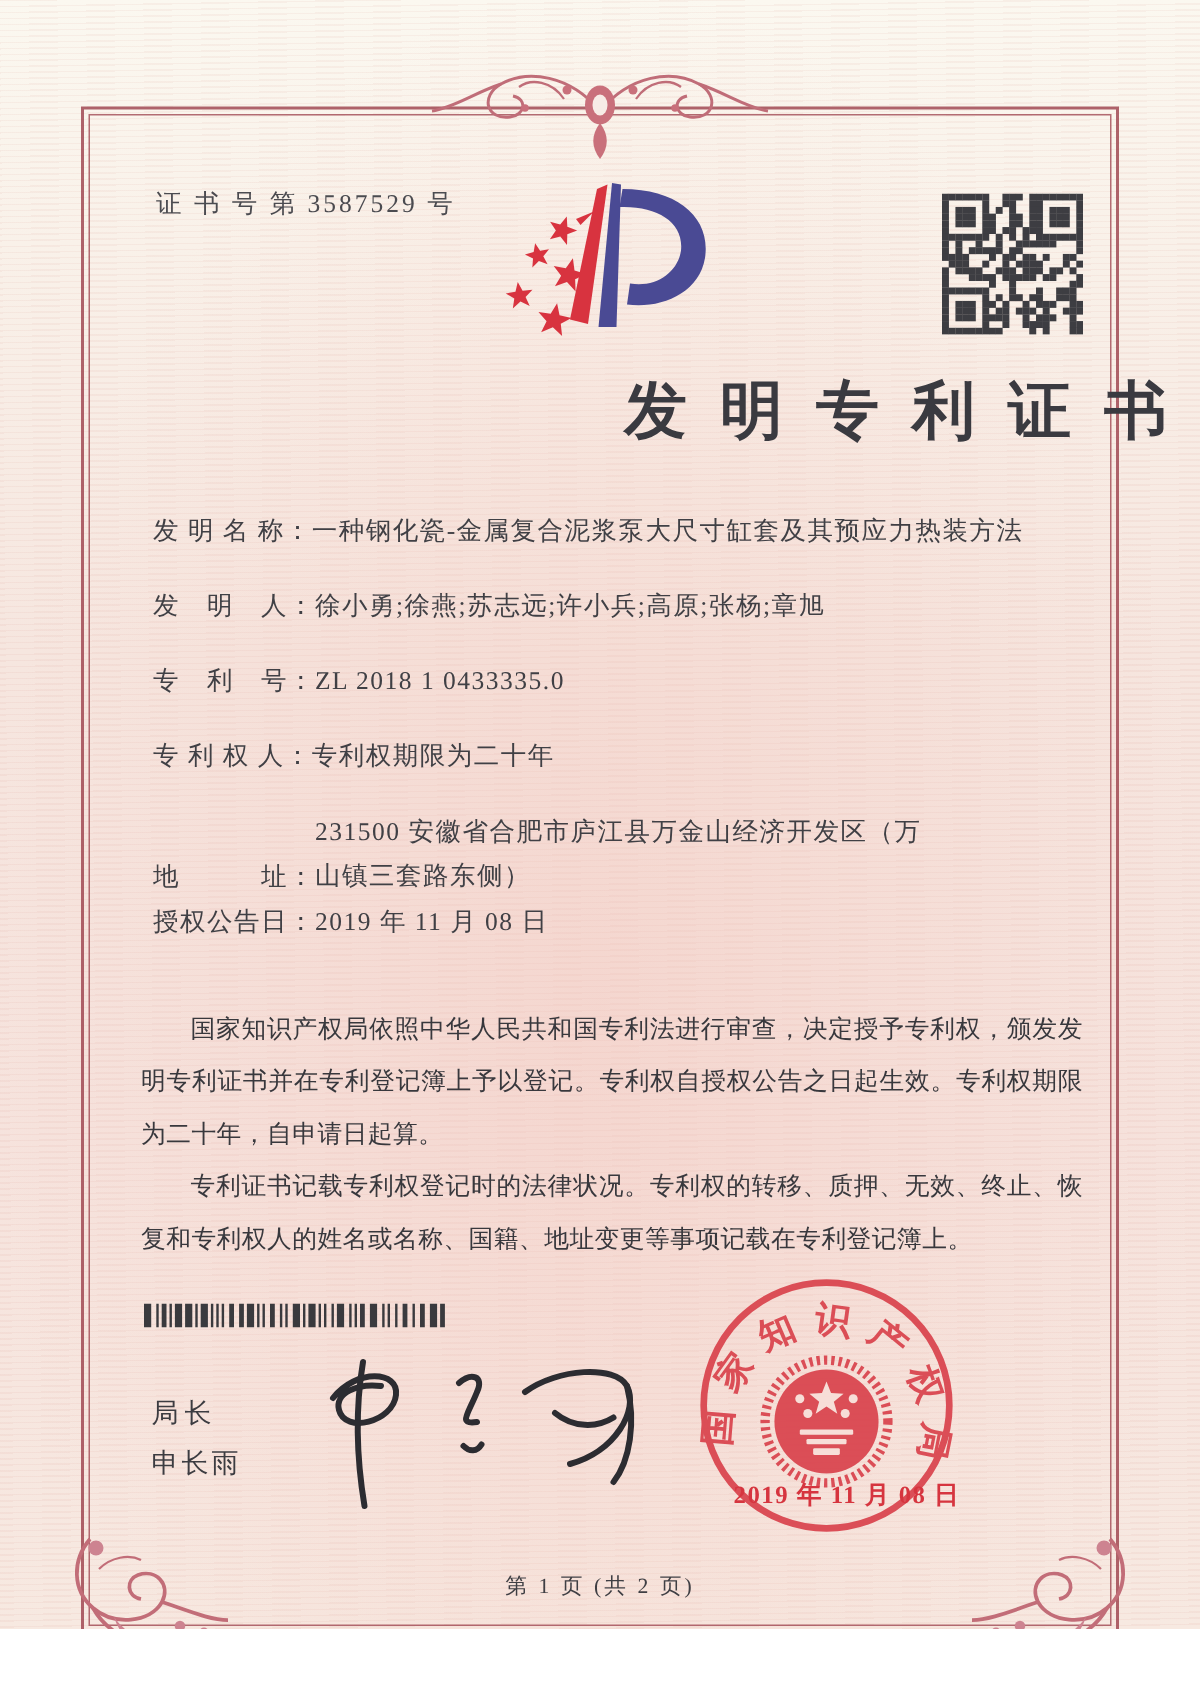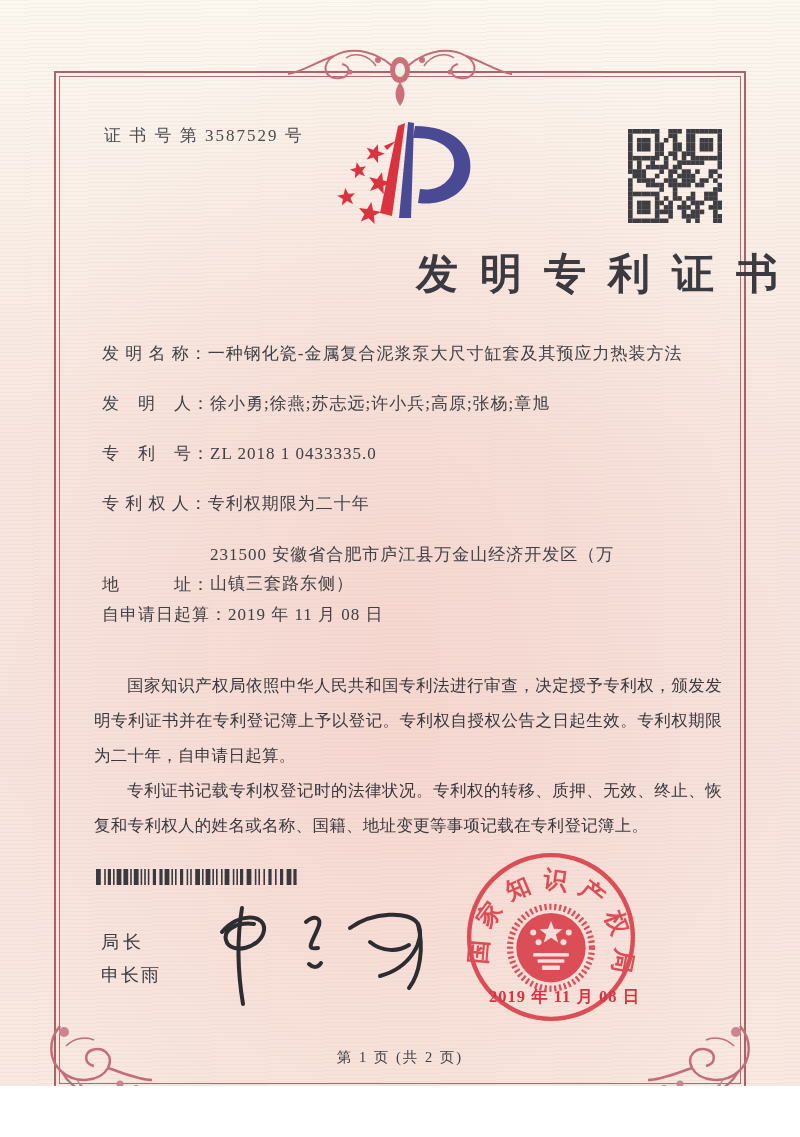--- a/index.html
+++ b/index.html
@@ -394,21 +394,21 @@
     <div class="frow">
       <span class="lab">专 利 权 人：</span>
       <span class="val">专利权期限为二十年</span>
     </div>
     <div class="frow address">
       <span class="lab">地　　　址：</span>
       <span class="val">231500 安徽省合肥市庐江县万金山经济开发区（万山镇三套路东侧）</span>
     </div>
     <div class="frow grantrow">
       <span class="pair1">
-        <span class="lab">自申请日起算：</span>
+        <span class="lab">授权公告日：</span>
         <span class="val">2019 年 11 月 08 日</span>
       </span>
     </div>
   </div>
 
   <div class="abs paras">
     <p>国家知识产权局依照中华人民共和国专利法进行审查，决定授予专利权，颁发发明专利证书并在专利登记簿上予以登记。专利权自授权公告之日起生效。专利权期限为二十年，自申请日起算。</p>
     <p>专利证书记载专利权登记时的法律状况。专利权的转移、质押、无效、终止、恢复和专利权人的姓名或名称、国籍、地址变更等事项记载在专利登记簿上。</p>
   </div>
 

